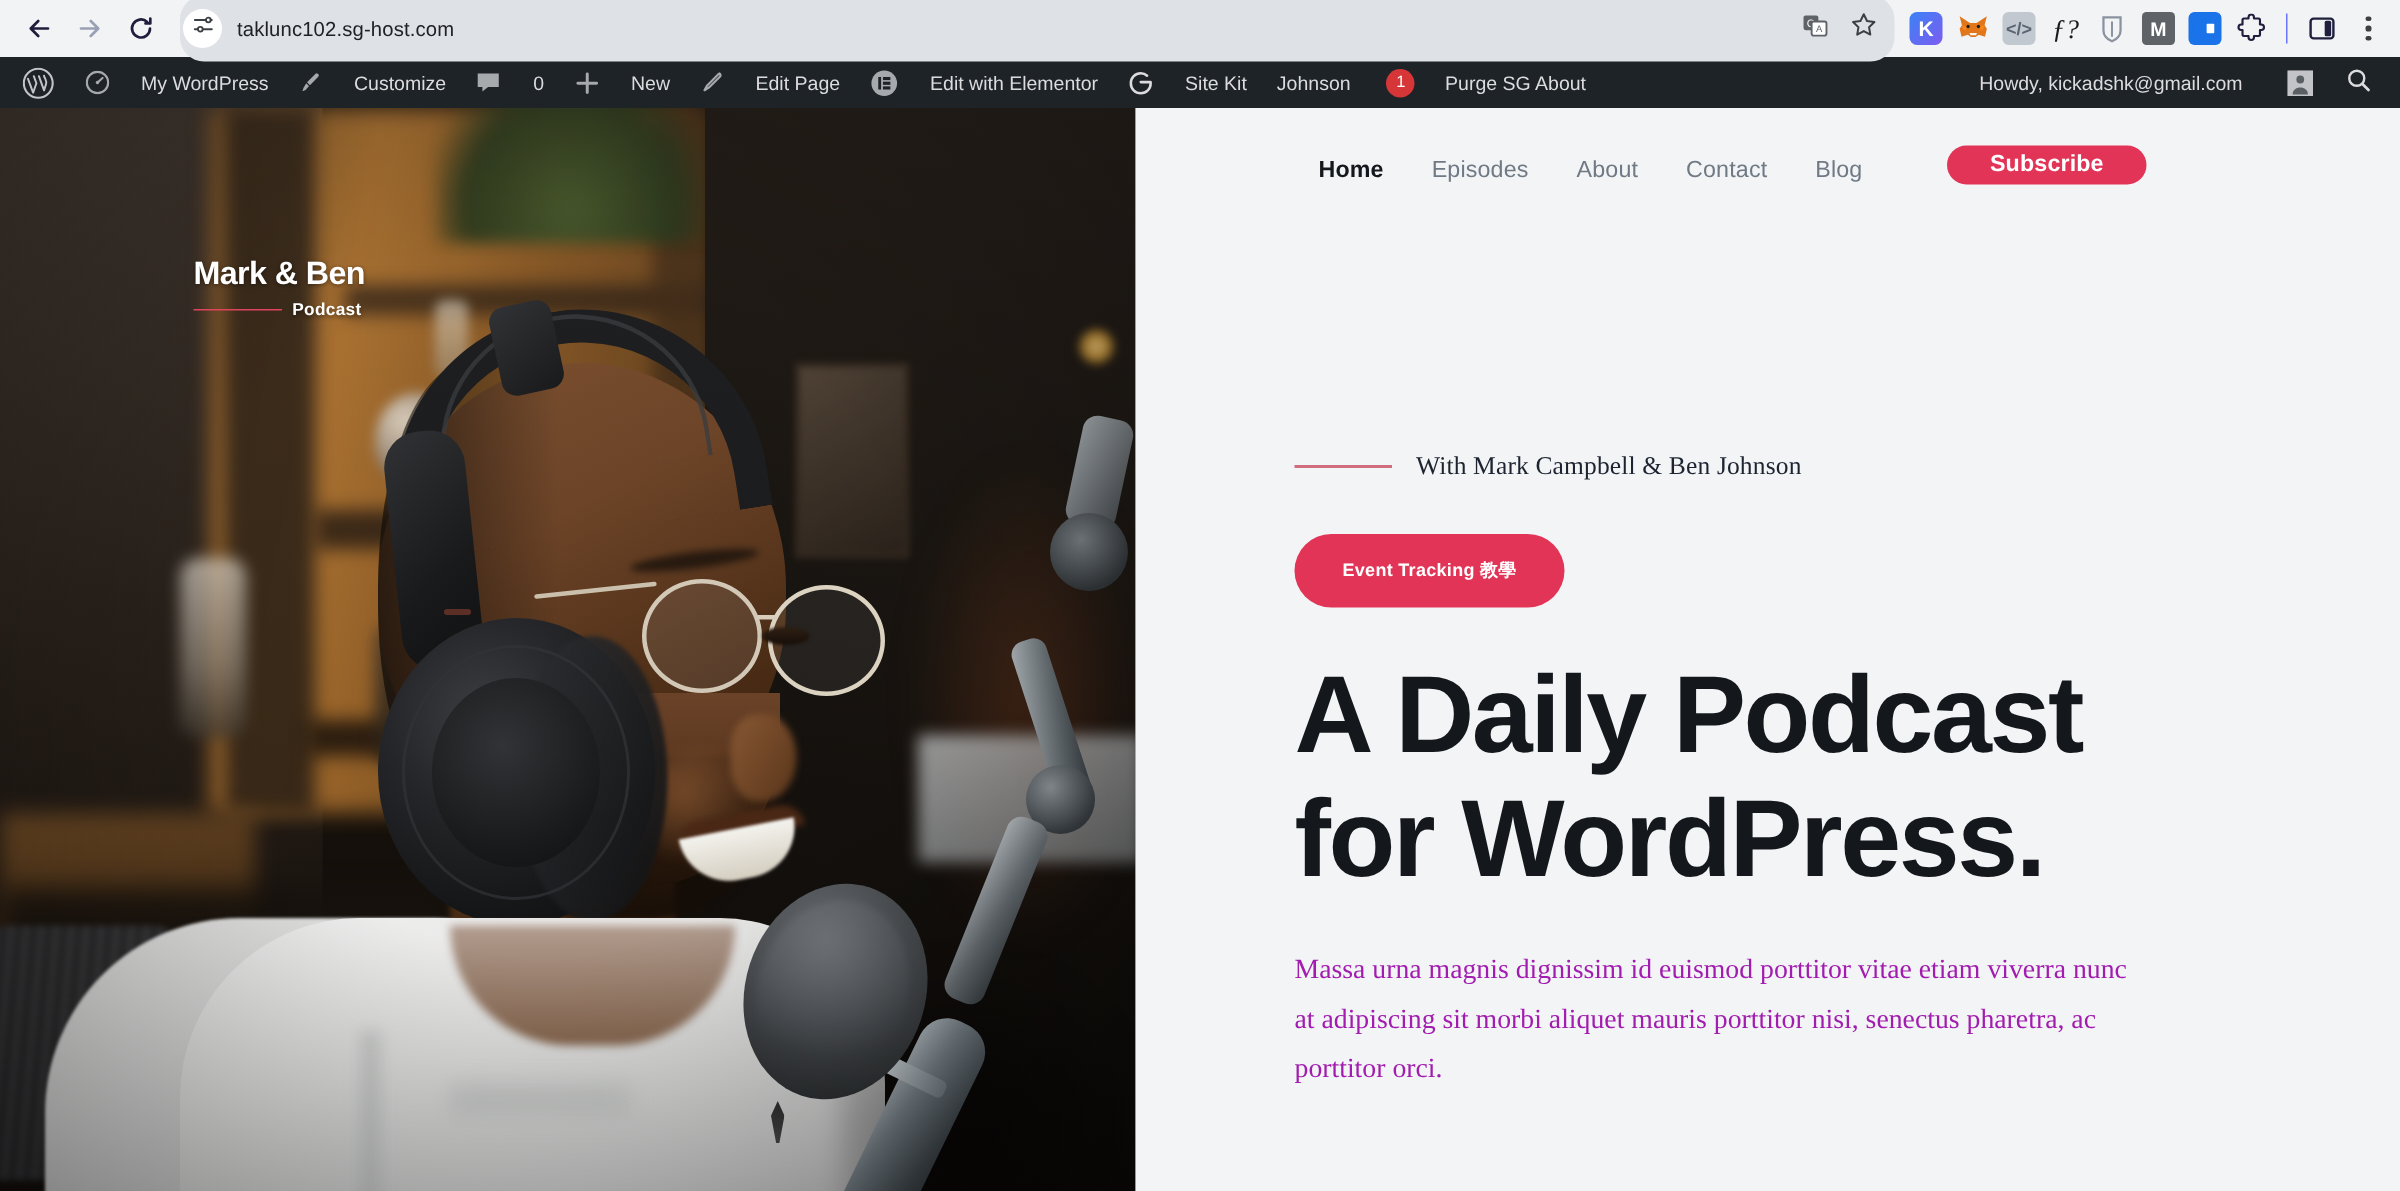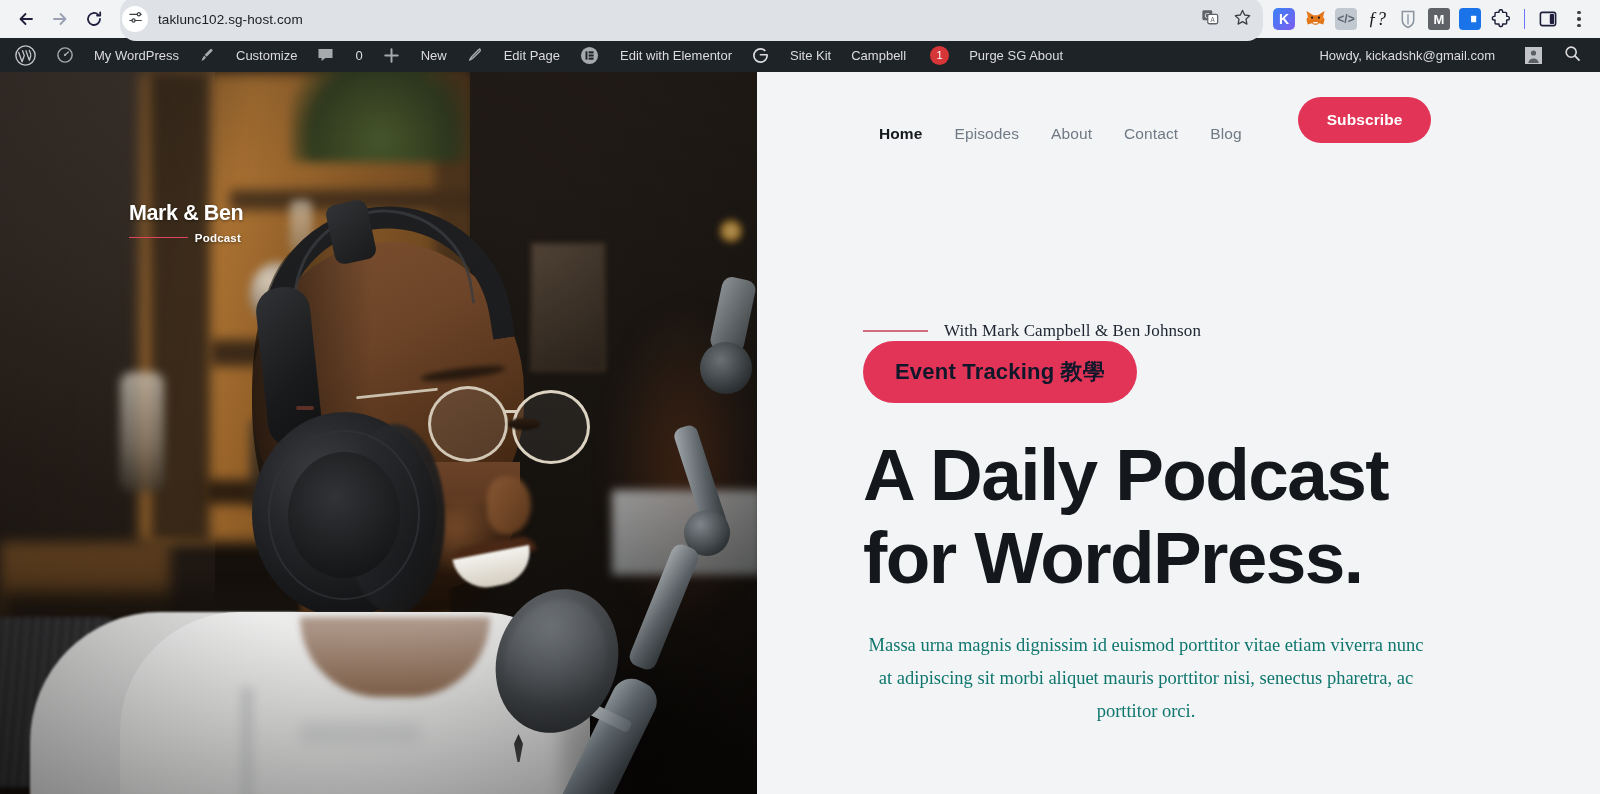--- a/index.html
+++ b/index.html
@@ -292,21 +292,20 @@
     background: radial-gradient(ellipse at 48% 46%, rgba(0,0,0,0) 42%, rgba(0,0,0,.42) 100%);}
   .ph-grain { left:0; top:0; width:100%; height:100%;
     background: linear-gradient(180deg, rgba(255,240,220,.045), rgba(0,0,0,.06));}
 
   
   .site-logo {
     position: absolute;
     left: 129px; top: 100px;
     z-index: 20;
     width: 112px;
-    margin-top: 31px;
   }
   .logo-name {
     color: #ffffff;
     font-size: 21.5px;
     font-weight: 700;
     letter-spacing: -0.4px;
     line-height: 1;
     white-space: nowrap;
     text-shadow: 0 1px 3px rgba(0,0,0,.45);
   }
@@ -348,21 +347,21 @@
     white-space: nowrap;
     letter-spacing: 0.1px;
   }
   .nav-link.active { color: #15181c; font-weight: 700; }
   .subscribe-btn {
     margin-left: 40px;
     background: #e23456;
     color: #ffffff;
     font-size: 15.5px;
     font-weight: 700;
-    padding: 14px 29px;
+    padding: 4px 29px;
     border-radius: 30px;
     white-space: nowrap;
     letter-spacing: .1px;
   }
 
   .tagline {
     display: flex;
     align-items: center;
     gap: 16px;
     margin-top: 178px;
@@ -371,23 +370,24 @@
   .tagline-text {
     font-family: "Liberation Serif", serif;
     font-size: 17px;
     color: #1d2430;
     white-space: nowrap;
     letter-spacing: .1px;
   }
 
   .pill {
     display: inline-block;
+    margin-top: 35px;
     background: #e23456;
-    color: #0f172a;
-    font-size: 22px;
+    color: #ffffff;
+    font-size: 12px;
     font-weight: 700;
     padding: 16px 32px;
     border-radius: 32px;
     letter-spacing: .2px;
   }
 
   .hero-title {
     margin-top: 30px;
     font-size: 73px;
     font-weight: 700;
@@ -395,23 +395,22 @@
     line-height: 1.14;
     letter-spacing: -1.6px;
   }
   .hero-title .line { display: block; white-space: nowrap; }
 
   .hero-body {
     margin-top: 30px;
     font-family: "Liberation Serif", serif;
     font-size: 18.5px;
     line-height: 1.78;
-    color: #0f766e;
+    color: #a21caf;
     max-width: 566px;
-    text-align: center;
   }
 </style>
 </head>
 <body>
 
 <div class="browser-bar">
   <div class="nav-btn">
     <span>
       <svg width="20" height="20" viewBox="0 0 20 20">
           <path d="M16 10H5M9.5 5L4.5 10l5 5" fill="none" stroke="#1f1f3d" stroke-width="1.8" stroke-linecap="round" stroke-linejoin="round"></path>
@@ -580,21 +579,21 @@
   <div class="wp-item">
     <span class="wpico">
       <svg width="17" height="17" viewBox="0 0 18 18">
           <path d="M16 9c0 4-3 7-7 7s-7-3.1-7-7 3.1-7 7-7c1.9 0 3.4.7 4.5 1.7" fill="none" stroke="#dcdcde" stroke-width="1.8" stroke-linecap="round"></path>
           <path d="M9 8.2h6.9" stroke="#dcdcde" stroke-width="1.8" stroke-linecap="round"></path>
         </svg>
     </span>
     <span>Site Kit</span>
   </div>
   <div class="wp-item">
-    <span>Campbell</span>
+    <span>Johnson</span>
     <span class="wp-badge">1</span>
   </div>
   <div class="wp-item">
     <span>Purge SG About</span>
   </div>
 
   <div class="wp-right">
     <div class="wp-item">
       <span>Howdy, kickadshk@gmail.com</span>
       <span class="wp-avatar">

